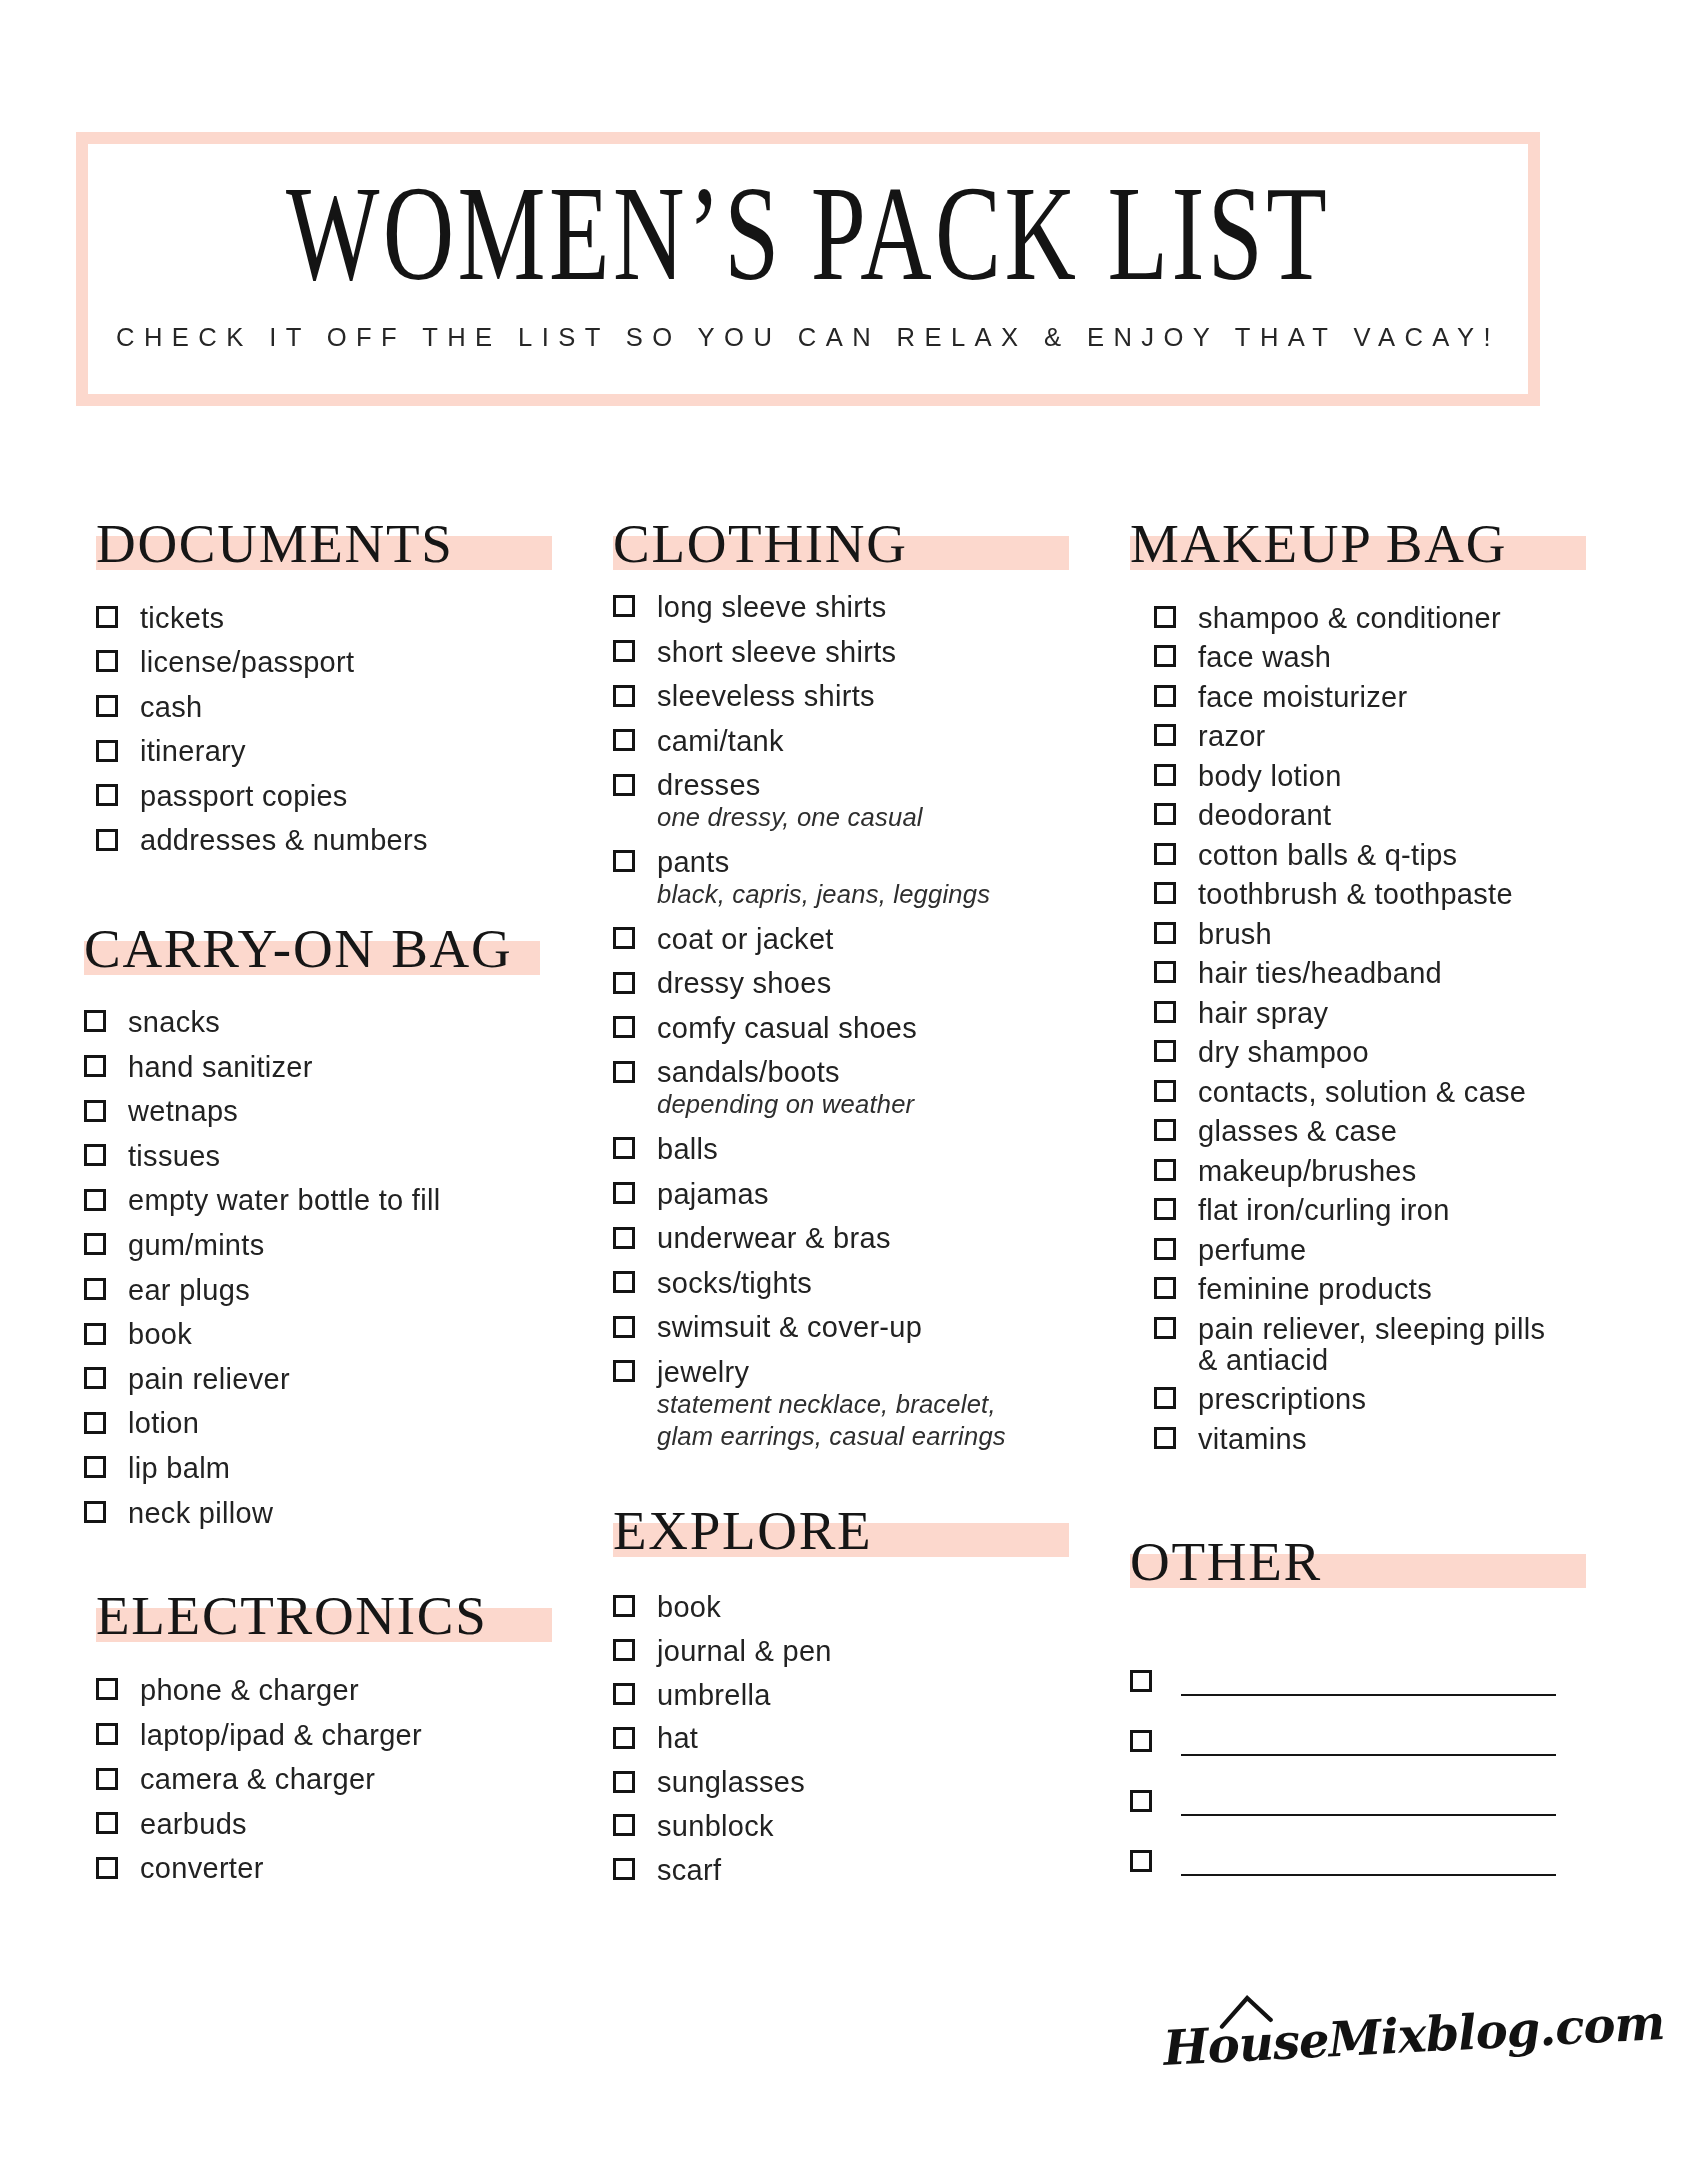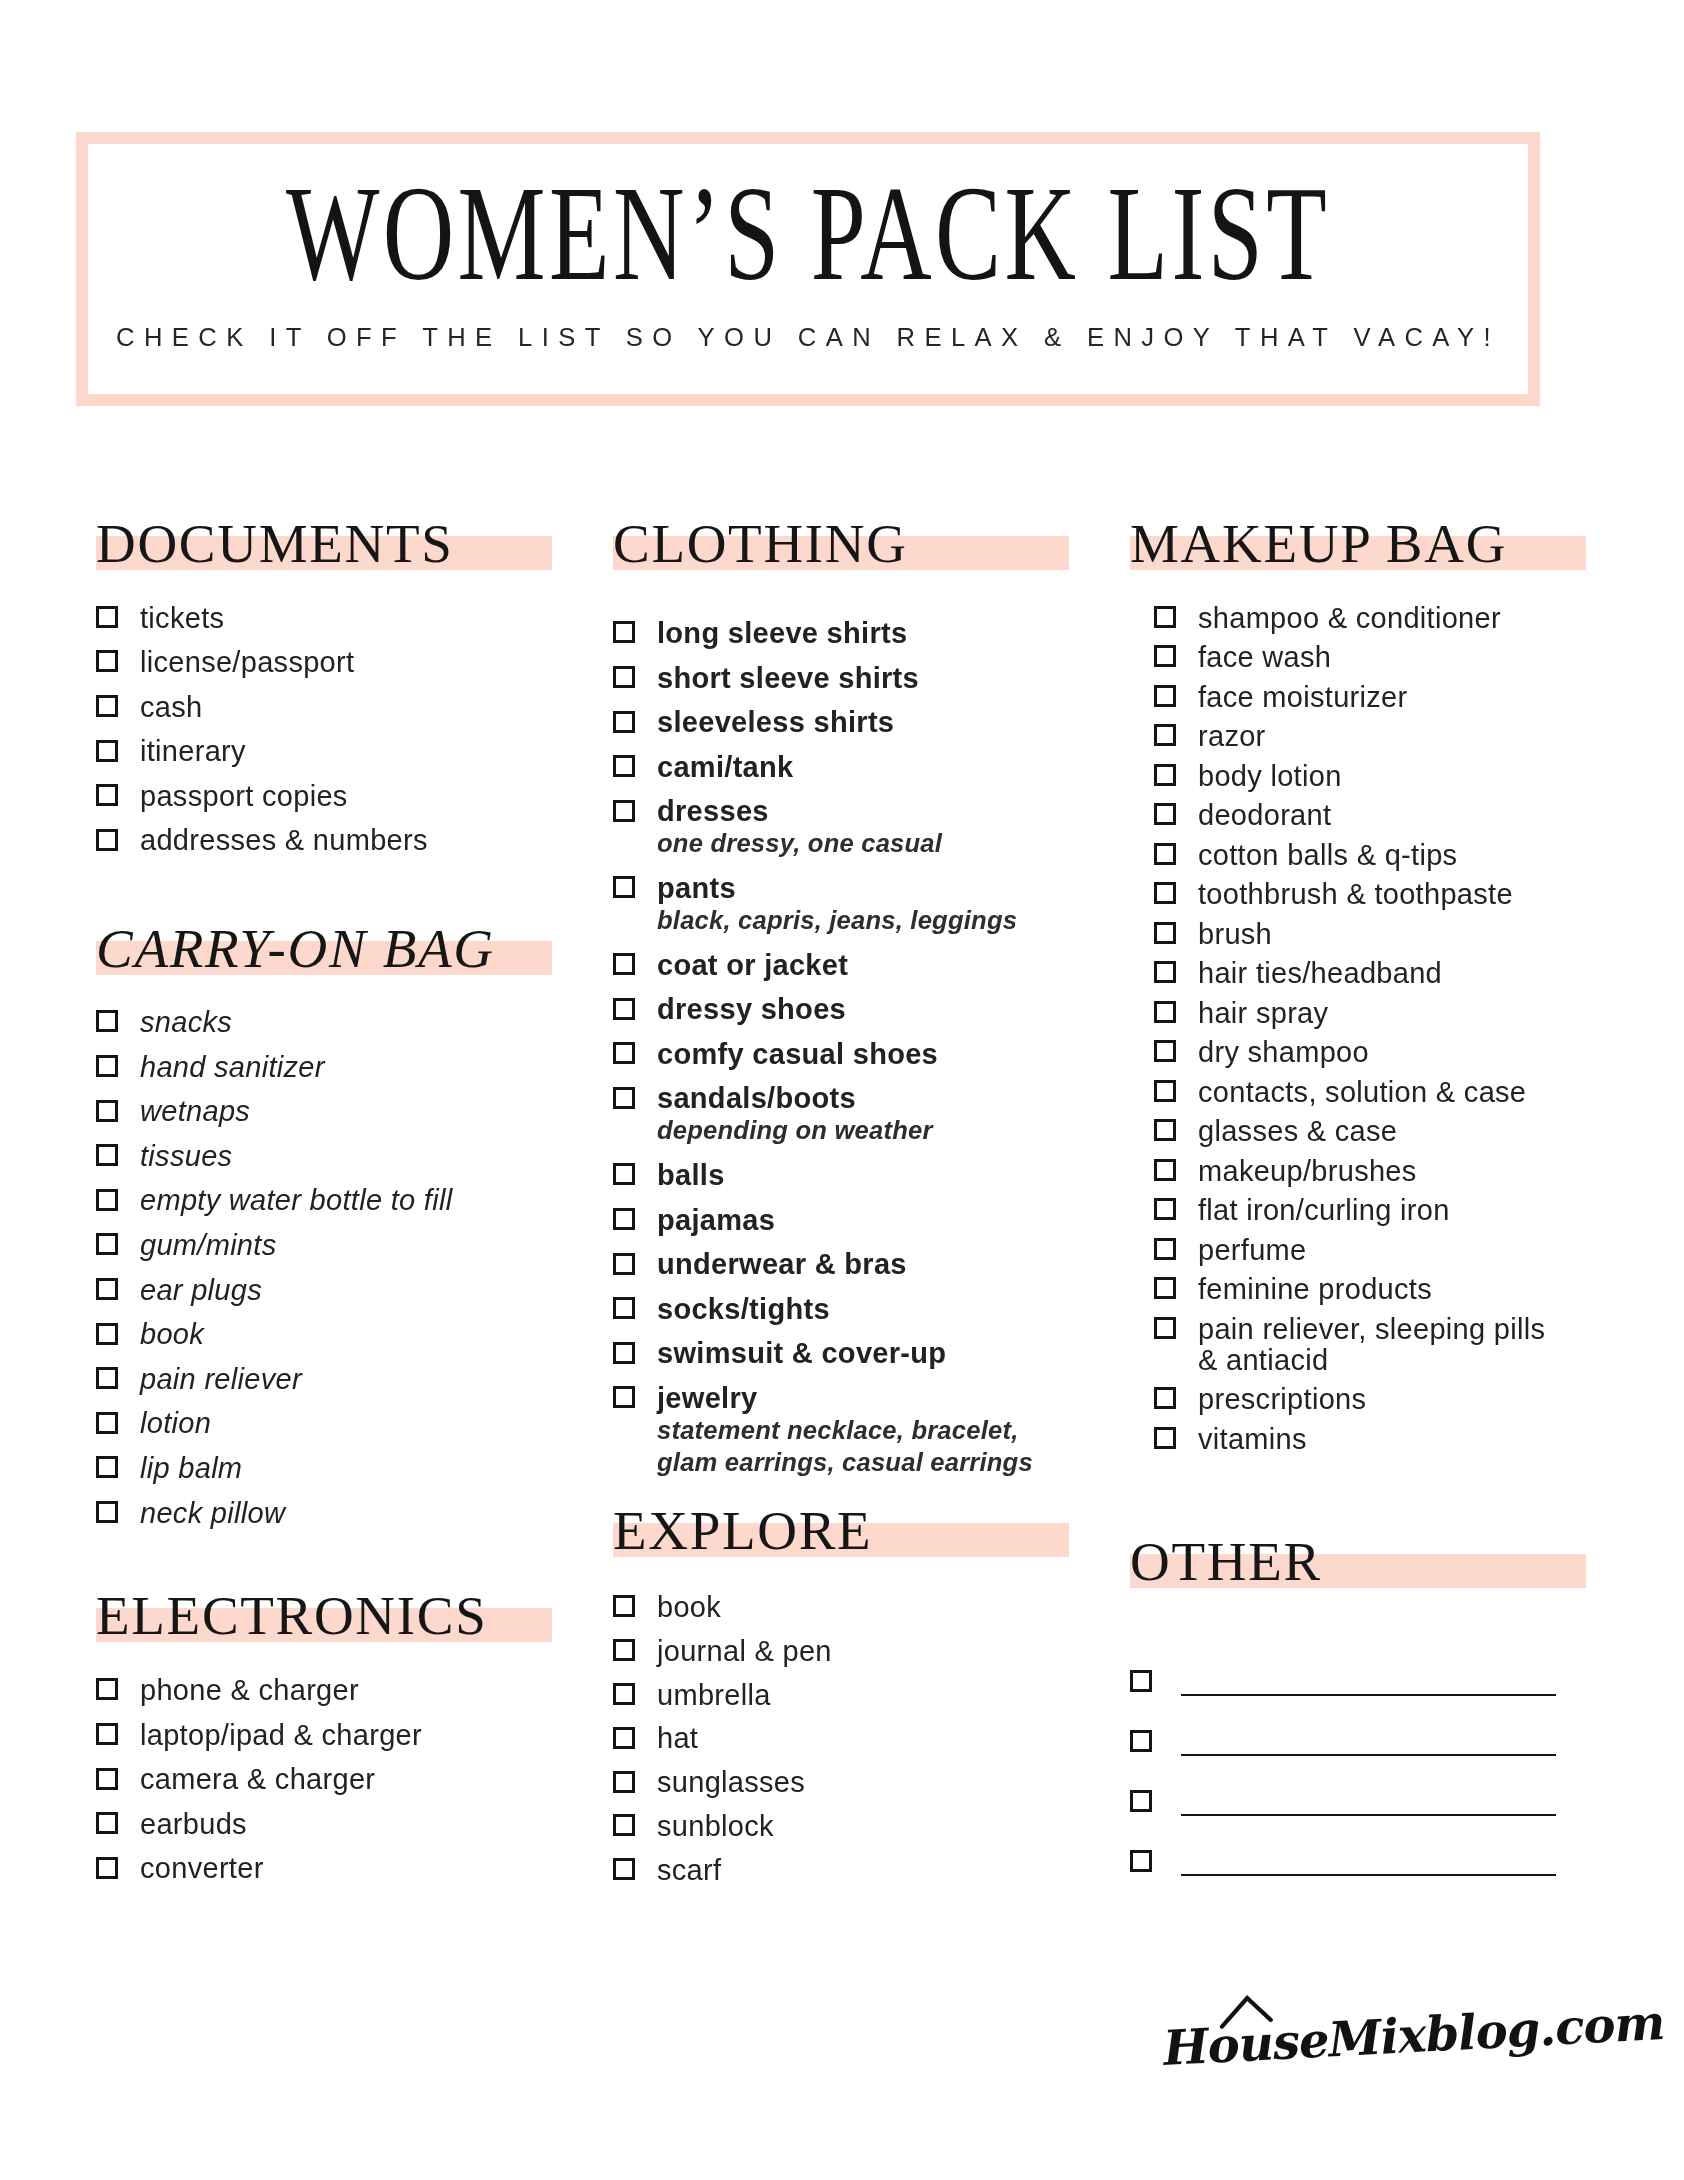--- a/index.html
+++ b/index.html
@@ -49,30 +49,30 @@
   .note{
     font-size:25.6px;line-height:32px;font-style:italic;color:#2e2e2e;
     letter-spacing:0.2px;white-space:pre-line;
   }
   .line{
     width:375px;height:29px;margin-left:29px;
     border-bottom:2.6px solid #151515;
   }
   
   .pos-documents  {left:96px; top:516px;}
-  .pos-carryon    {left:96px; top:921px;font-style:italic;}
+  .pos-carryon    {left:84px; top:921px;}
   .pos-electronics{left:96px; top:1588px;}
   .pos-clothing   {left:613px; top:516px;}
   .pos-explore    {left:613px; top:1503px;}
   .pos-makeup     {left:1130px;top:516px;}
   .pos-other      {left:1130px;top:1534px;}
   .pos-documents  .items{margin-top:31.5px;}
   .pos-carryon    .items{margin-top:31px;}
   .pos-electronics.items, .pos-electronics .items{margin-top:32px;}
-  .pos-clothing   .items{margin-top:47px;font-weight:bold;}
+  .pos-clothing   .items{margin-top:21px;}
   .pos-explore    .items{margin-top:34px;}
   .pos-makeup     .items{margin-top:31.5px;}
   .pos-other      .items{margin-top:78px;}
   .pos-makeup  .item{margin-bottom:8.5px;padding-left:24px;}
   .pos-explore .item{margin-bottom:12.8px;}
   .pos-other   .item{margin-bottom:31px;}
   
   .footer{
     position:absolute;left:1158px;top:2007px;width:511px;height:119px;
     text-align:center;

